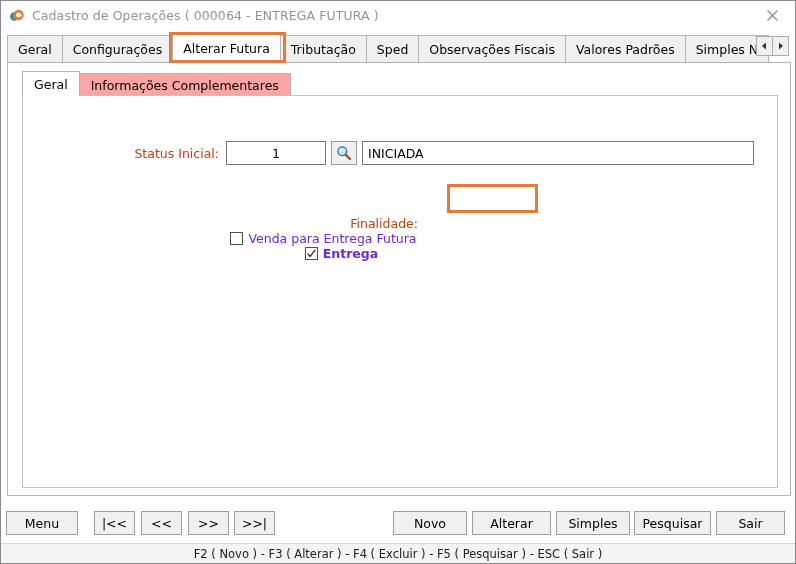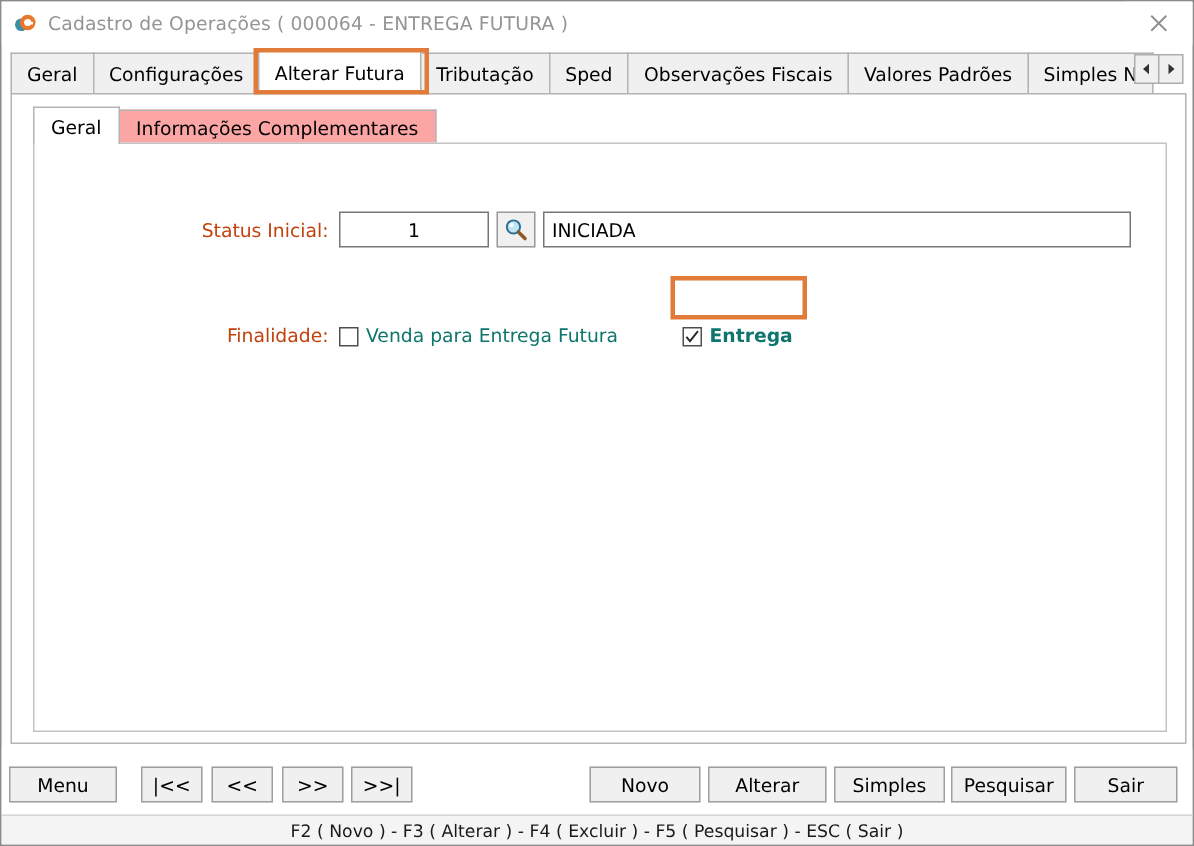--- a/index.html
+++ b/index.html
@@ -157,23 +157,23 @@
 
   #btn-lupa {
     width: 26px; height: 24px;
     background: #f0f0f0;
     border: 1px solid #9a9a9a;
     display: flex; align-items: center; justify-content: center;
   }
   #btn-lupa svg { display: block; }
 
   .cbwrap {
-    display: flex; align-items: flex-end;
-    font-size: 12.5px;
-    color: #0f766e;
+    display: flex; align-items: center;
+    font-size: 12.5px;
+    color: #6d28d9;
     white-space: nowrap;
   }
   .cbbox {
     width: 13px; height: 13px;
     border: 1px solid #4f4f4f;
     background: #ffffff;
     margin-right: 5px;
     position: relative;
     flex: none;
   }
@@ -305,21 +305,21 @@
           <svg width="16" height="16" viewBox="0 0 16 16">
             <circle cx="6.3" cy="6.3" r="4.4" fill="#bfe4f5" stroke="#2d6f94" stroke-width="1.3"></circle>
             <circle cx="5" cy="5" r="1.5" fill="#ffffff" opacity="0.85"></circle>
             <line x1="9.6" y1="9.6" x2="14" y2="14" stroke="#8a5a2b" stroke-width="2.4" stroke-linecap="round"></line>
           </svg>
         </div>
         <div class="textbox left" style="width:392px; margin-left:5px;">INICIADA</div>
       </div>
 
 
-      <div class="frow" style="left:0px; top:120px; width:560px;">
+      <div class="frow" style="left:17px; top:120px; width:560px;flex-direction:column;">
         <div class="flabel" style="width:196px;">Finalidade:</div>
         <div class="cbwrap" style="margin-left:7px;">
           <span class="cbbox"></span>
           <span>Venda para Entrega Futura</span>
         </div>
         <div class="cbwrap" style="margin-left:43px;font-weight:bold;">
           <span class="cbbox">
             <svg width="11" height="11" viewBox="0 0 11 11">
               <polyline points="1.6,5.6 4,8.4 9.3,1.8" fill="none" stroke="#2b2b2b" stroke-width="1.3"></polyline>
             </svg>

